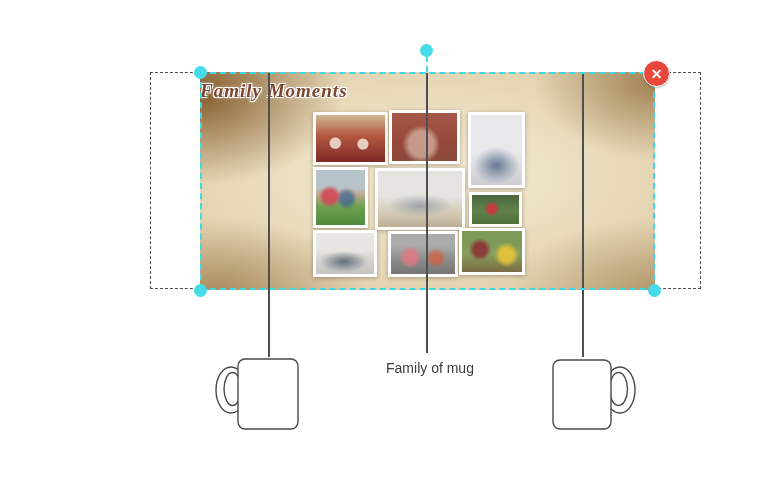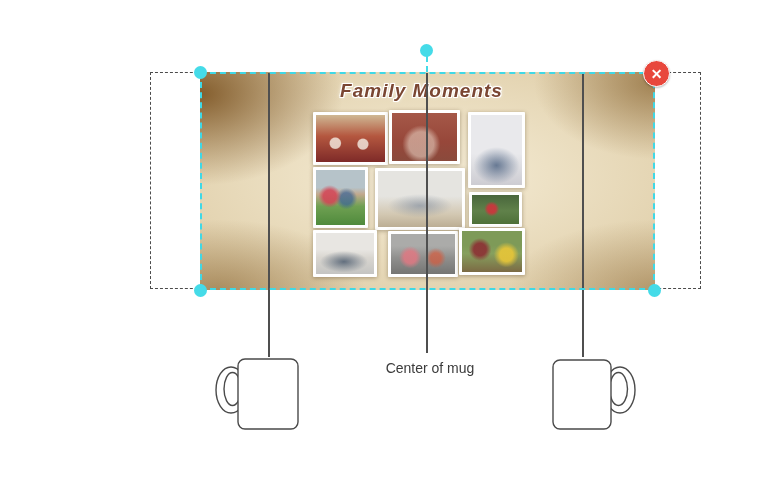--- a/index.html
+++ b/index.html
@@ -18,22 +18,22 @@
     border-radius:3px;
     background-color:#dbc9a4;
     background-image:
       radial-gradient(ellipse 45% 60% at 0% 10%, rgba(116,74,24,.85), rgba(116,74,24,0) 70%),
       radial-gradient(ellipse 38% 50% at 100% 5%, rgba(128,90,38,.65), rgba(128,90,38,0) 70%),
       radial-gradient(ellipse 45% 45% at 4% 100%, rgba(128,90,38,.55), rgba(128,90,38,0) 72%),
       radial-gradient(ellipse 45% 45% at 100% 100%, rgba(128,90,38,.45), rgba(128,90,38,0) 72%),
       radial-gradient(ellipse 120% 115% at 50% 48%, rgba(248,240,219,.95) 0%, rgba(233,219,186,.6) 45%, rgba(203,176,128,.5) 80%, rgba(150,110,55,.6) 100%);
   }
   .design-title{
-    position:absolute;left:0;right:12px;top:8px;text-align:center;
-    font-family:Liberation Sans, sans-serif;font-style:italic;font-weight:bold;
+    position:absolute;left:0;right:12px;top:8px;text-align:left;
+    font-family:Liberation Serif, serif;font-style:italic;font-weight:bold;
     font-size:19px;letter-spacing:1px;color:#7a4632;
     text-shadow:-1px -1px 0 #fff,1px -1px 0 #fff,-1px 1px 0 #fff,1px 1px 0 #fff,0 0 4px #fff;
   }
   .photo{
     position:absolute;box-sizing:border-box;border:3px solid #ffffff;border-radius:1px;
     box-shadow:0 1px 4px rgba(90,70,40,.45);
   }
   .p1{left:113px;top:40px;width:75px;height:53px;
       background:radial-gradient(circle at 28% 60%, rgba(245,238,228,.8) 0 9%, rgba(245,238,228,0) 11%),
                  radial-gradient(circle at 68% 62%, rgba(245,238,228,.8) 0 9%, rgba(245,238,228,0) 11%),
@@ -140,15 +140,15 @@
     <ellipse cx="18.5" cy="36" rx="8.5" ry="16.5" fill="#ffffff" stroke="#4a4a4a" stroke-width="1.4"></ellipse>
     <rect x="24" y="6" width="60" height="70" rx="7" fill="#ffffff" stroke="#4a4a4a" stroke-width="1.4"></rect>
   </svg>
 
   <svg class="mug-svg mug-right" width="92" height="82" viewBox="0 0 92 82">
     <ellipse cx="72" cy="37" rx="15" ry="23" fill="#ffffff" stroke="#4a4a4a" stroke-width="1.4"></ellipse>
     <ellipse cx="70.5" cy="36" rx="9" ry="16.5" fill="#ffffff" stroke="#4a4a4a" stroke-width="1.4"></ellipse>
     <rect x="5" y="7" width="58" height="69" rx="7" fill="#ffffff" stroke="#4a4a4a" stroke-width="1.4"></rect>
   </svg>
 
-  <div class="center-label">Center of mug</div>
+  <div class="center-label">Family of mug</div>
 
 </div>
 
 </body></html>

